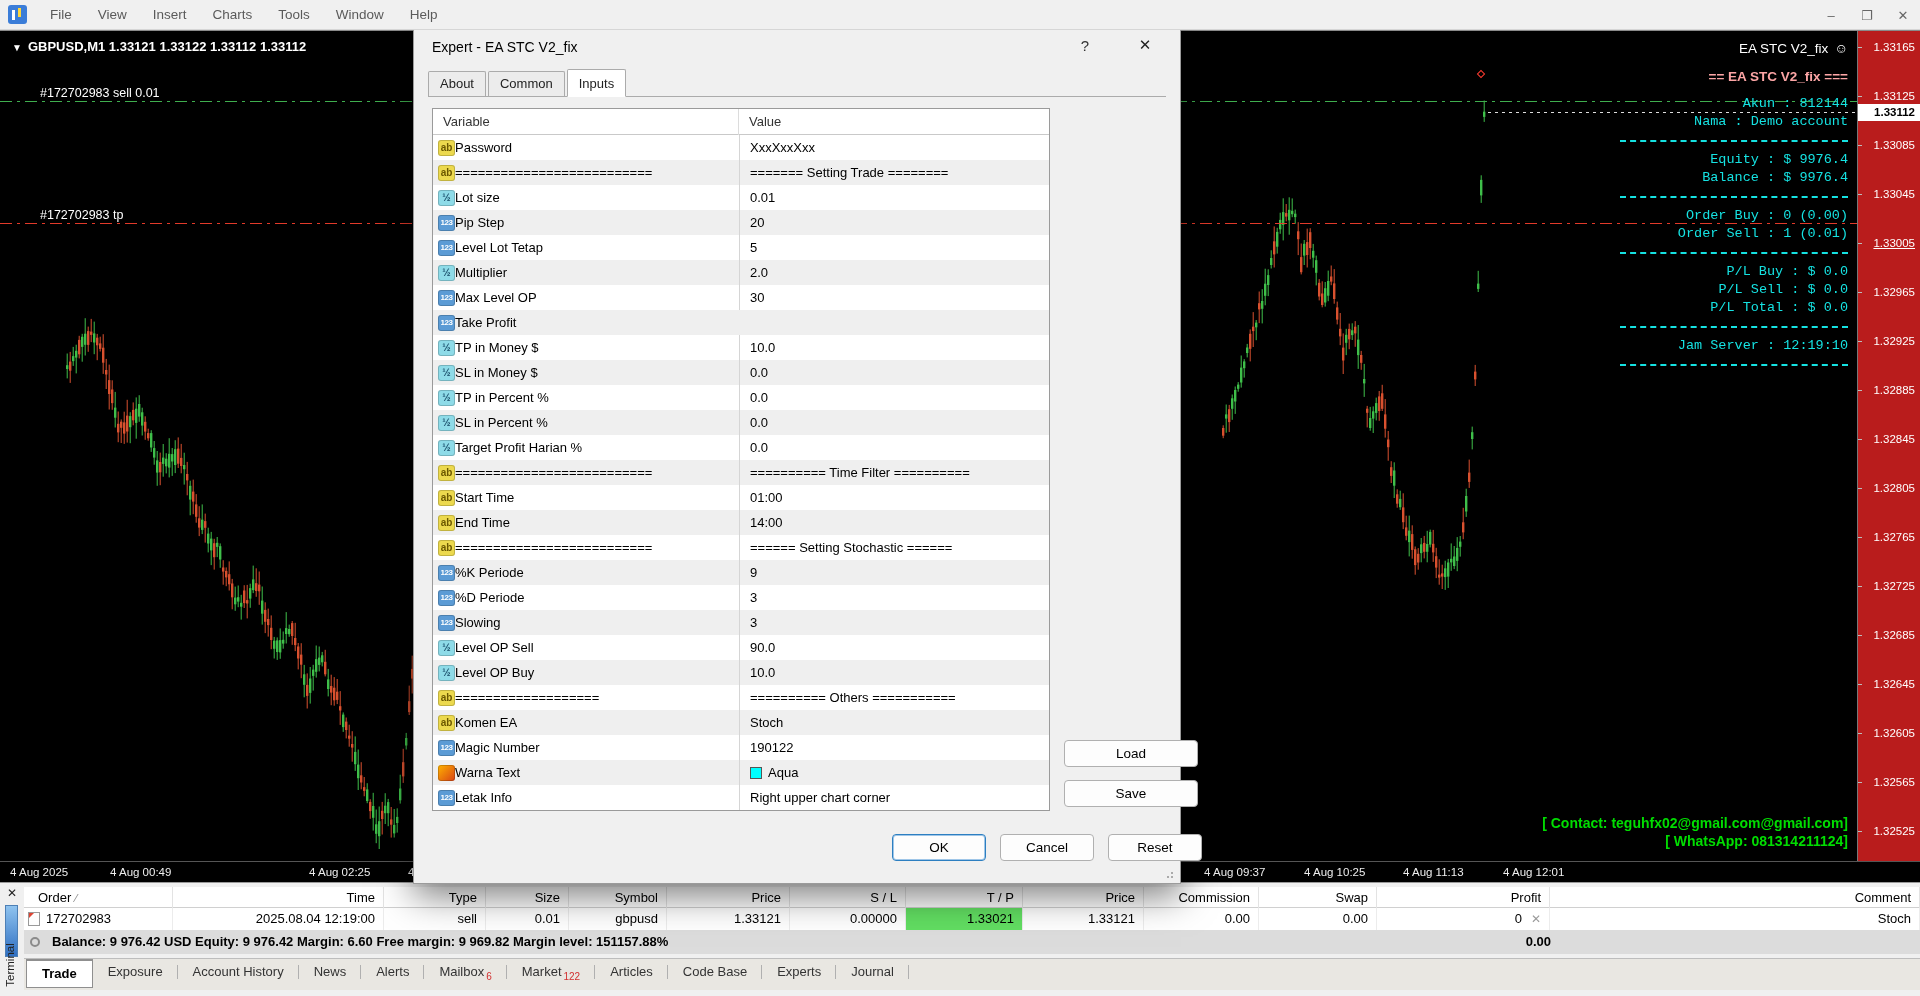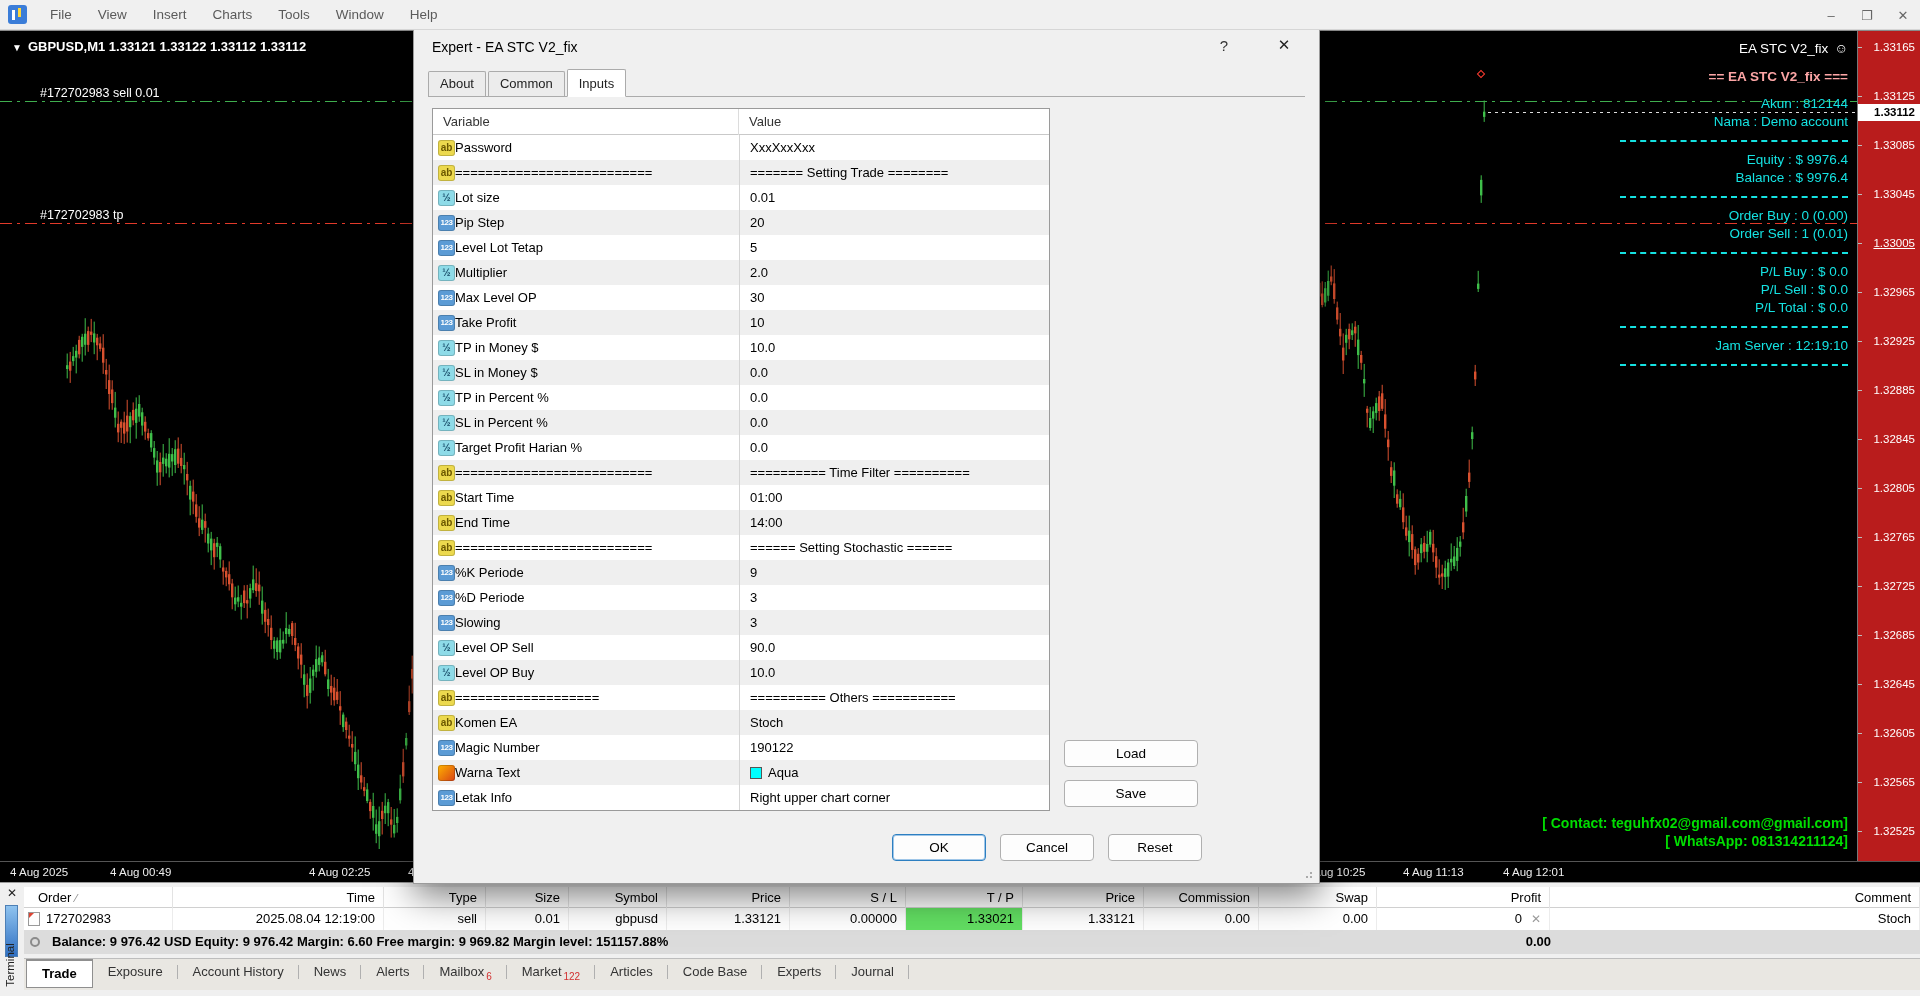--- a/index.html
+++ b/index.html
@@ -50,29 +50,29 @@
   .time-axis { position:absolute; left:0; top:830px; width:1920px; height:22px; background:#000;
     border-top:1px solid #555; z-index:4; }
   .time-label { position:absolute; top:4px; color:#eee; font-size:11.5px; white-space:nowrap; }
 
   
   .ea-top { position:absolute; top:10px; right:72px; color:#fff; font-size:13.5px; z-index:5; }
   .ea-top .smiley { margin-left:6px; }
   .ea-red { position:absolute; top:38px; right:72px; color:#fca5a5; font-size:13.5px; font-weight:bold; z-index:5; }
   .info-panel { position:absolute; top:64px; right:72px; display:flex; flex-direction:column;
     align-items:flex-end; z-index:5; }
-  .info-line { color:#15e2e2; font-size:13.5px; line-height:18px; white-space:nowrap; }
+  .info-line { color:#15e2e2; font-size:13.5px; line-height:18px; white-space:nowrap;font-family:Liberation Mono, monospace; }
   .info-sep { width:228px; height:20px; position:relative; }
   .info-sep::after { content:""; position:absolute; left:0; right:0; top:9px;
     border-top:2px dashed #15e2e2; }
   .contact { position:absolute; top:783px; right:72px; text-align:right; z-index:5; }
   .contact-line { color:#00dd00; font-size:14px; font-weight:bold; line-height:18px; white-space:nowrap; }
 
   
-  .dialog { position:absolute; left:413px; top:27px; width:907px; height:857px; background:#f0f0f0;
+  .dialog { position:absolute; left:413px; top:27px; width:768px; height:857px; background:#f0f0f0;
     border:1px solid #9b9b9b; box-shadow:0 12px 34px rgba(0,0,0,.5); z-index:10;padding-left:32px; }
   .dlg-title { position:absolute; left:0; top:0; right:0; height:38px; }
   .dlg-title-text { position:absolute; left:18px; top:11px; font-size:14px; color:#000; }
   .dlg-help { position:absolute; right:84px; top:9px; font-size:15px; color:#333; width:22px; text-align:center; }
   .dlg-close { position:absolute; right:22px; top:8px; font-size:15px; color:#222; width:26px; text-align:center; }
   .dlg-tabs { position:absolute; left:14px; top:42px; right:14px; height:27px; display:flex;
     align-items:flex-end; border-bottom:1px solid #ababab; }
   .tab { font-size:13px; color:#222; padding:4px 11px 5px 11px; background:#ececec;
     border:1px solid #ababab; border-bottom:none; margin-right:2px; border-radius:2px 2px 0 0; }
   .tab.active { background:#fff; position:relative; padding-top:6px; margin-bottom:-1px;
@@ -744,23 +744,20 @@
           </div>
           <div class="rt-val">
             <span>30</span>
           </div>
         </div>
         <div class="rt-row alt">
           <div class="rt-name">
             <div class="ticon int">123</div>
             <span>Take Profit</span>
           </div>
-          <div class="rt-val">
-            <span>10</span>
-          </div>
         </div>
         <div class="rt-row">
           <div class="rt-name">
             <div class="ticon dbl">½</div>
             <span>TP in Money $</span>
           </div>
           <div class="rt-val">
             <span>10.0</span>
           </div>
         </div>

